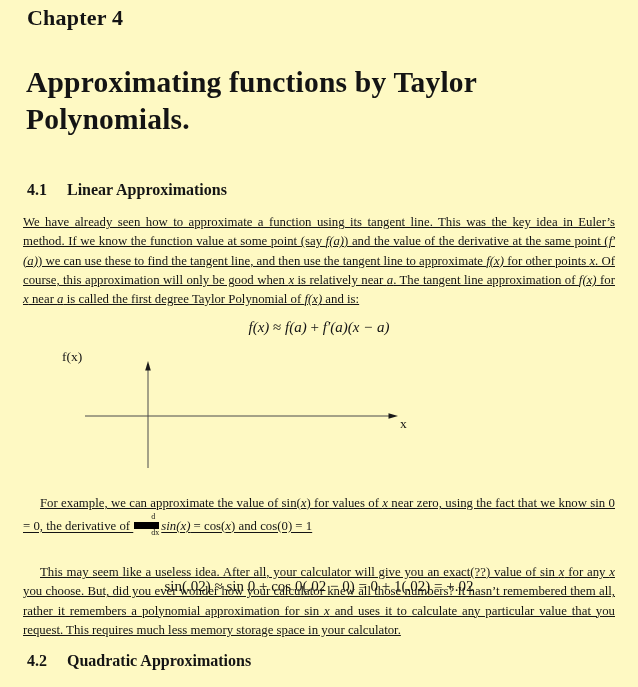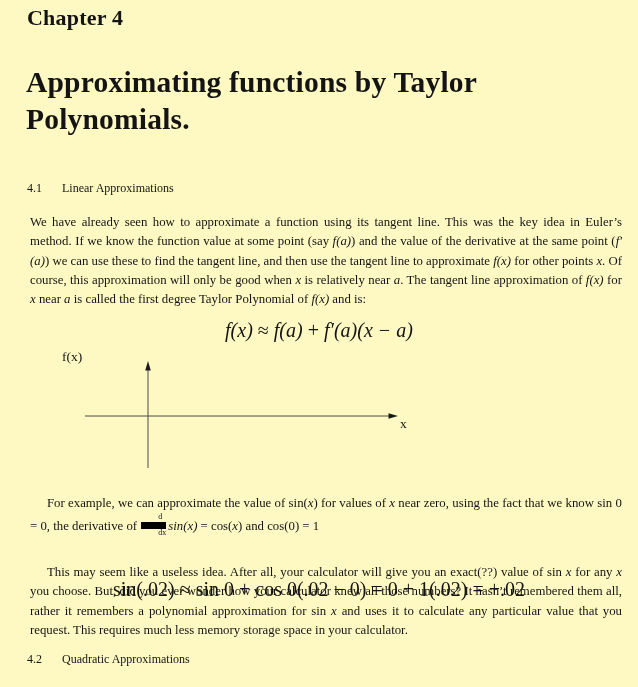--- a/index.html
+++ b/index.html
@@ -17,39 +17,39 @@
     font-size:22px;font-weight:700;
     letter-spacing:0.2px;
   }
   .doctitle{
     left:26px;top:64px;width:576px;
     font-size:29.5px;font-weight:700;
     line-height:37px;letter-spacing:0.2px;
   }
   .sec-heading{
     left:27px;
-    font-size:12px;font-weight:400;
+    font-size:16px;font-weight:700;
   }
   .sec-41{top:181px;}
   .sec-42{top:652px;text-align:right;}
   .sec-heading .sec-num{margin-right:20px;}
   .para{
-    left:30px;width:592px;
+    left:23px;width:592px;
     font-size:12.8px;line-height:19.3px;
     text-align:justify;
-    -moz-text-align-last:left;text-align-last:left;
+    -moz-text-align-last:left;text-align-last:left;text-decoration:underline;
   }
   .p1{top:213px;}
   .p2{top:494px;}
   .p3{top:563px;}
   .indent{text-indent:17px;}
   .formula{
     left:24px;width:590px;
     text-align:center;
-    font-size:20px;
+    font-size:15px;
   }
   .f1{top:319px;}
   .f2{top:538px;margin-top:40px;}
   .it{font-style:italic;}
   .frac{
     display:inline-block;vertical-align:-4px;
     text-align:center;font-size:8px;line-height:1.05;
     margin:0 2px 0 1px;
   }
   .frac .fnum{display:block;}

